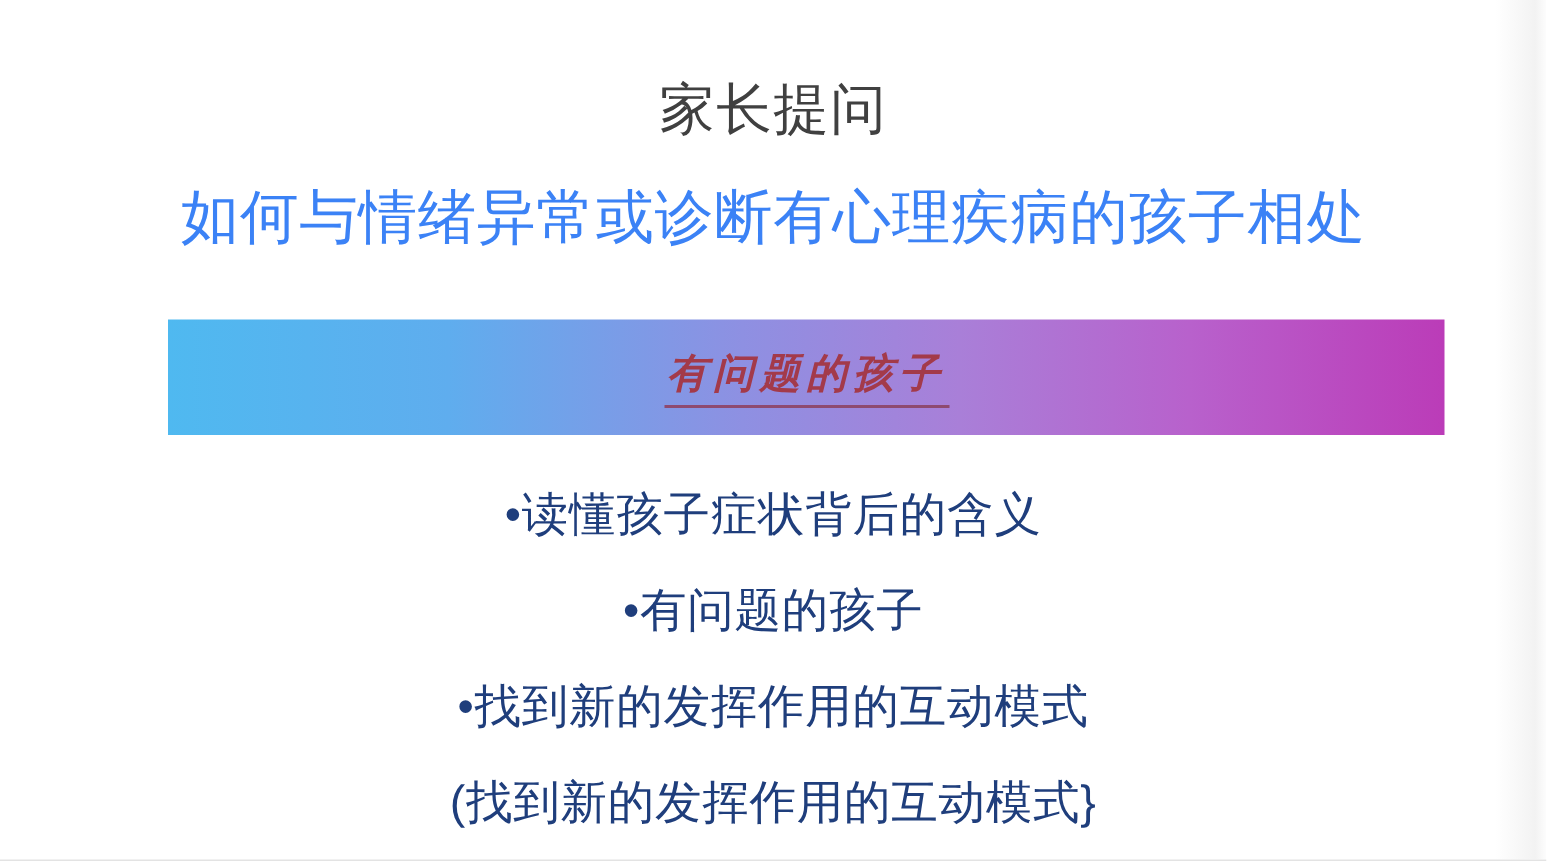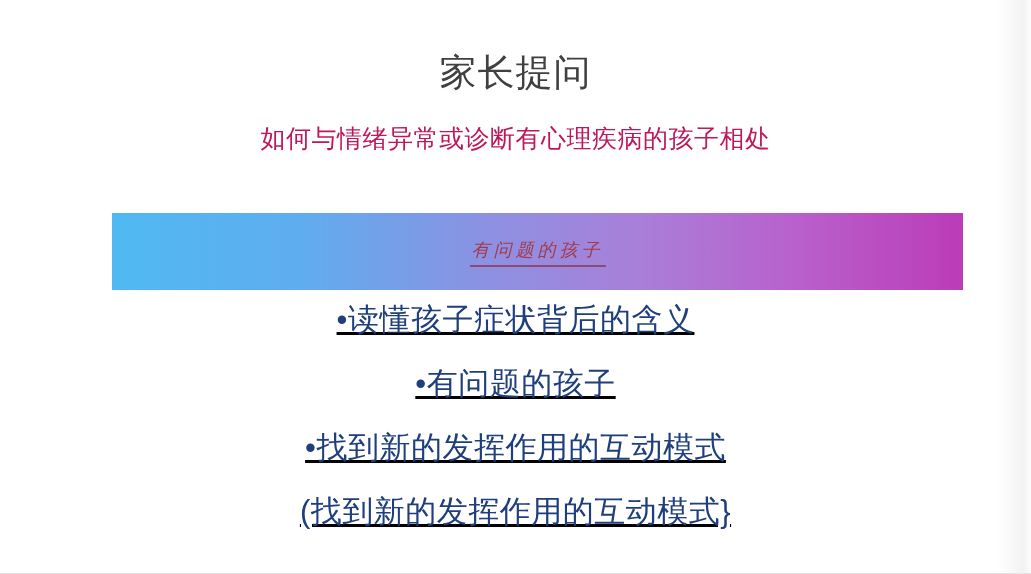--- a/index.html
+++ b/index.html
@@ -47,24 +47,24 @@
     color: #404040;
     letter-spacing: 1px;
   }
 
   .slide-subtitle {
     position: absolute;
     top: 124px;
     left: 0;
     width: 100%;
     text-align: center;
-    font-size: 25px;
+    font-size: 39px;
     line-height: 1.15;
     font-weight: 400;
-    color: #be185d;
+    color: #3b82f6;
     letter-spacing: 0.5px;
   }
 
   .banner {
     position: absolute;
     left: 112px;
     top: 213px;
     width: 851px;
     height: 77px;
     background: linear-gradient(to right,
@@ -74,37 +74,36 @@
         #a97fd8 62%,
         #b861cc 80%,
         #bb3cb8 100%);
     display: flex;
     align-items: center;
     justify-content: center;
   }
 
   .banner-heading {
     font-family: "DejaVu Serif", "Liberation Serif", serif;
-    font-size: 18px;
-    font-weight: 400;
+    font-size: 27px;
+    font-weight: 700;
     font-style: italic;
     color: #a33a4a;
     letter-spacing: 4px;
     border-bottom: 2px solid #8e4a70;
     padding: 0 2px 5px 2px;
     line-height: 1.1;
     transform: translateY(2px);
   }
 
   .bullets {
     position: absolute;
     left: 0;
-    top: 288px;
+    top: 311px;
     width: 100%;
-    text-decoration: underline;
   }
 
   .bullet-line {
     text-align: center;
     color: #1f3e7c;
     font-size: 31px;
     line-height: 1.15;
     height: 64px;
     display: flex;
     align-items: center;

